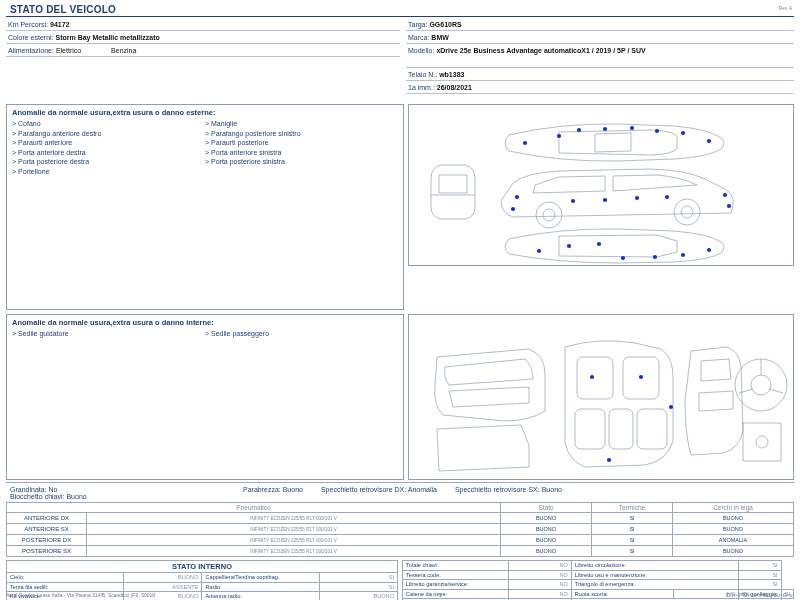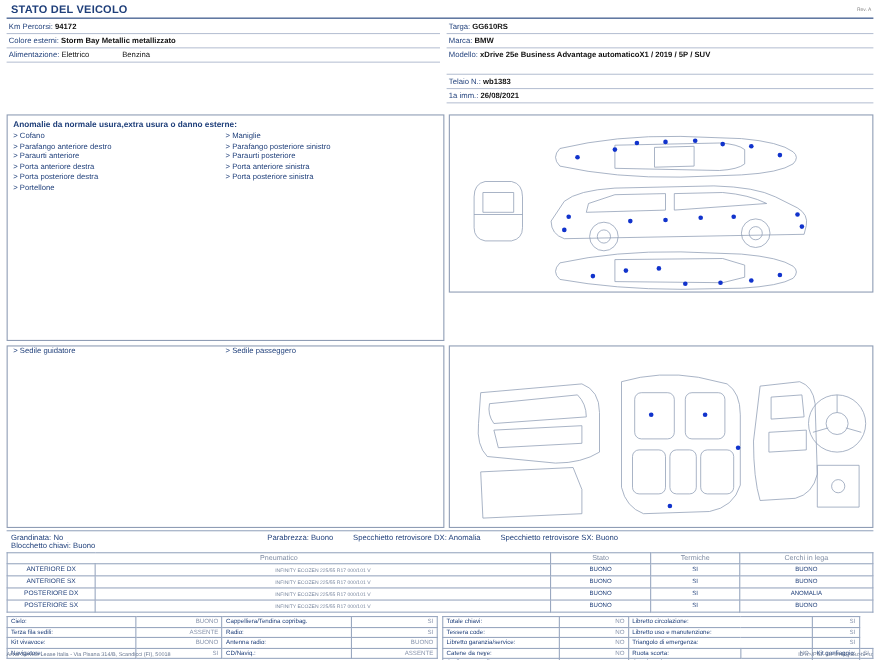--- a/index.html
+++ b/index.html
@@ -305,20 +305,21 @@
           <circle cx="246" cy="152" r="2.1"></circle>
             <circle cx="274" cy="150" r="2.1"></circle>
           <circle cx="300" cy="145" r="2.1"></circle>
         </g>
       </svg>
     </div>
   </div>
 
   <div class="panel-row">
     <div class="panel-left section-box" style="height:166px">
+      <div class="sect-title">Anomalie da normale usura,extra usura o danno interne:</div>
       <div class="cols">
         <div class="col">
           <div class="dmg-item">&gt; Sedile guidatore</div>
         </div>
         <div class="col">
           <div class="dmg-item">&gt; Sedile passeggero</div>
         </div>
       </div>
     </div>
     <div class="panel-right diagram-box" style="height:166px">
@@ -420,20 +421,21 @@
         <td class="tyre-desc">INFINITY ECOZEN 225/55 R17 000/101 V</td>
         <td>BUONO</td>
         <td>SI</td>
         <td>BUONO</td>
       </tr>
     </tbody>
   </table>
 
   <div class="bottom-row">
     <div class="bottom-col">
+      <div class="bt-title">STATO INTERNO</div>
       <table class="kv">
         <tbody>
           <tr>
             <td class="k">Cielo:</td>
             <td class="v">BUONO</td>
             <td class="k">Cappelliera/Tendina copribag.</td>
             <td class="v">SI</td>
           </tr>
           <tr>
             <td class="k">Terza fila sedili:</td>

